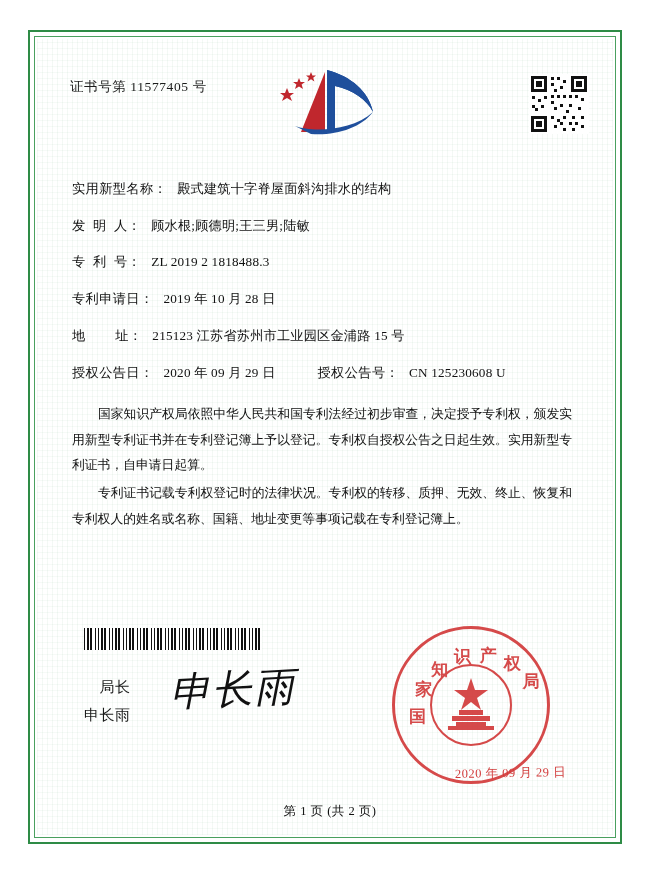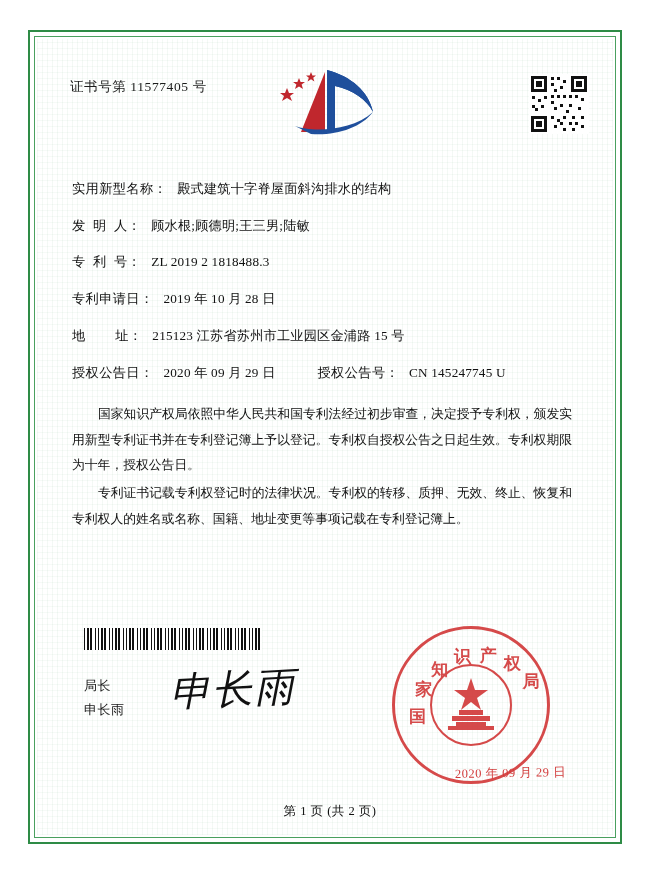--- a/index.html
+++ b/index.html
@@ -152,23 +152,24 @@
     height: 22px;
     background:
       repeating-linear-gradient(90deg,
         #111 0 1px, #fff 1px 3px, #111 3px 5px, #fff 5px 6px,
         #111 6px 8px, #fff 8px 11px, #111 11px 12px, #fff 12px 14px);
   }
   .sign-block {
     position: absolute;
     left: 36px;
     top: 60px;
-    font-size: 13px;
+    font-size: 15px;
     line-height: 1.85;
     letter-spacing: 0.5px;
+    text-align: right;
   }
   .signature {
     position: absolute;
     left: 122px;
     top: 48px;
     font-size: 40px;
     font-family: "Liberation Serif", "DejaVu Serif", serif;
     font-style: italic;
     color: #111;
     letter-spacing: 2px;
@@ -331,26 +332,26 @@
         <span class="field-value">2019 年 10 月 28 日</span>
       </div>
       <div class="field-row">
         <span class="field-label">地        址：</span>
         <span class="field-value">215123 江苏省苏州市工业园区金浦路 15 号</span>
       </div>
       <div class="field-row double">
         <span class="field-label">授权公告日：</span>
         <span class="field-value">2020 年 09 月 29 日</span>
         <span class="field-label second-label">授权公告号：</span>
-        <span class="field-value">CN 145247745 U</span>
+        <span class="field-value">CN 125230608 U</span>
       </div>
     </div>
 
     <div class="paragraphs">
-      <p>国家知识产权局依照中华人民共和国专利法经过初步审查，决定授予专利权，颁发实用新型专利证书并在专利登记簿上予以登记。专利权自授权公告之日起生效。专利权期限为十年，授权公告日。</p>
+      <p>国家知识产权局依照中华人民共和国专利法经过初步审查，决定授予专利权，颁发实用新型专利证书并在专利登记簿上予以登记。专利权自授权公告之日起生效。实用新型专利证书，自申请日起算。</p>
       <p>专利证书记载专利权登记时的法律状况。专利权的转移、质押、无效、终止、恢复和专利权人的姓名或名称、国籍、地址变更等事项记载在专利登记簿上。</p>
     </div>
 
     <div class="bottom">
       <div class="barcode"></div>
 
       <div class="sign-block">
         <div>局长</div>
         <div>申长雨</div>
       </div>

